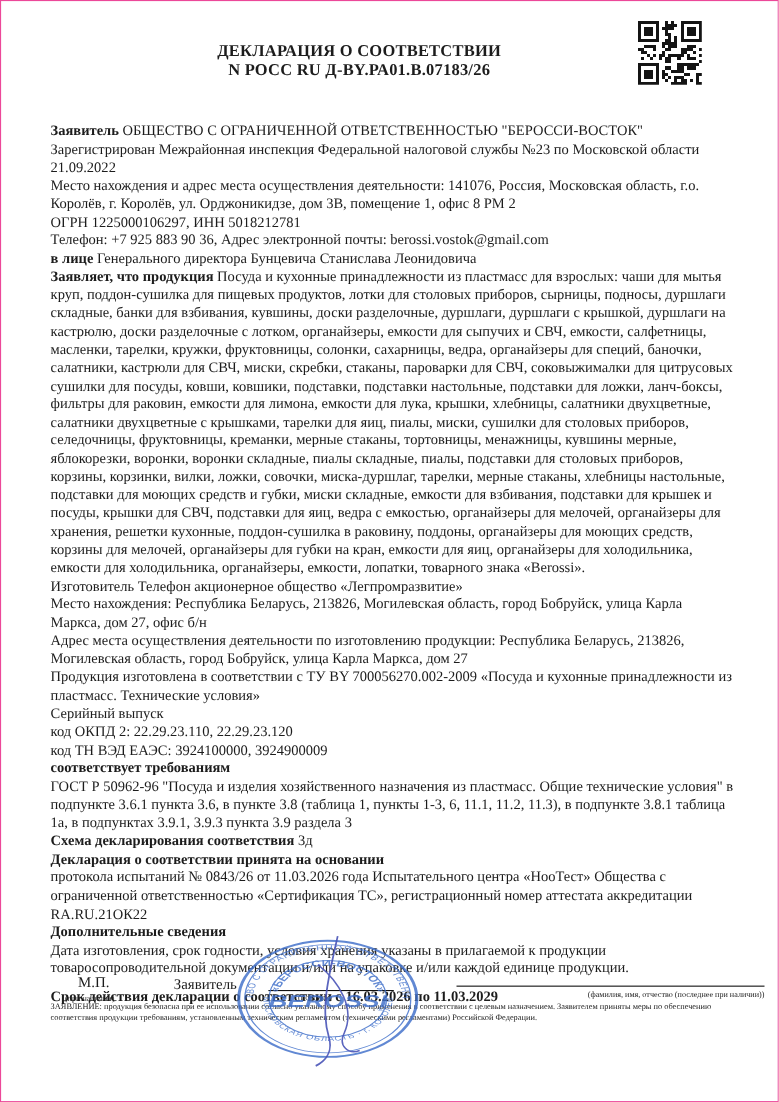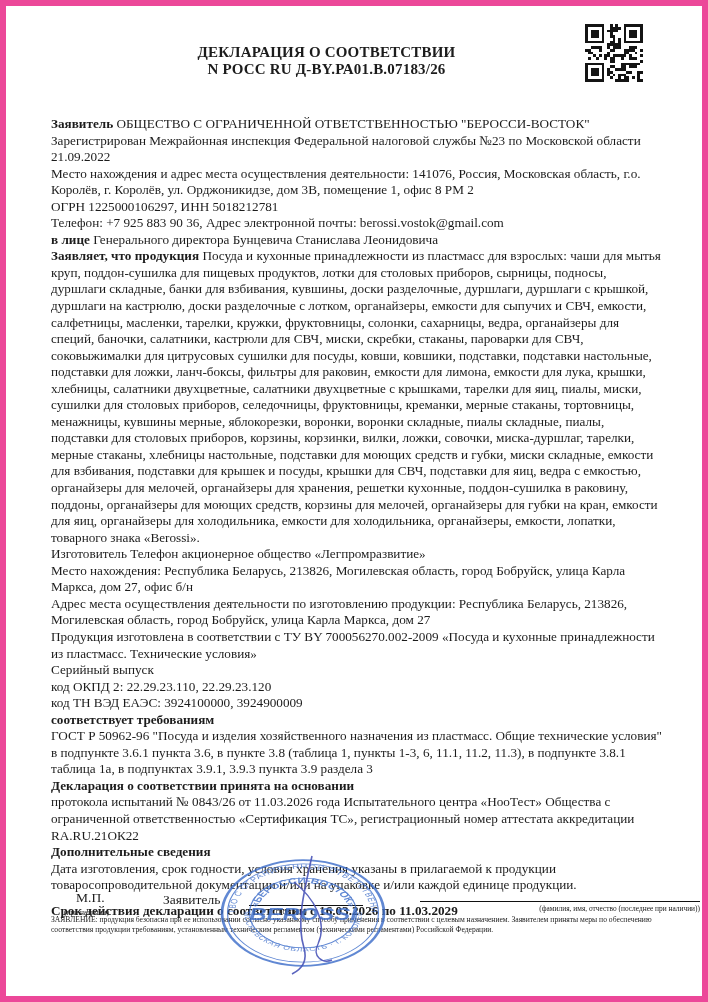--- a/index.html
+++ b/index.html
@@ -1,20 +1,20 @@
 <!DOCTYPE html>
 <html lang="ru"><head>
 <meta charset="utf-8">
 <style>
   html,body{margin:0;padding:0;background:#e9e9e9;}
   .page{
     position:relative;
     width:708px;height:1002px;
     background:#ffffff;
-    border:6px solid #ec4899;
+    border:1px solid #ec4899;
     box-sizing:border-box;
     font-family:"Liberation Serif","DejaVu Serif",serif;
     color:#1c1c1c;
     overflow:hidden;
   }
   .content{
     position:absolute;
     left:45px;right:40px;top:38px;
   }
   .title{
@@ -82,20 +82,21 @@
       <p><b>Заявляет, что продукция </b><span>Посуда и кухонные принадлежности из пластмасс для взрослых: чаши для мытья круп, поддон-сушилка для пищевых продуктов, лотки для столовых приборов, сырницы, подносы, дуршлаги складные, банки для взбивания, кувшины, доски разделочные, дуршлаги, дуршлаги с крышкой, дуршлаги на кастрюлю, доски разделочные с лотком, органайзеры, емкости для сыпучих и СВЧ, емкости, салфетницы, масленки, тарелки, кружки, фруктовницы, солонки, сахарницы, ведра, органайзеры для специй, баночки, салатники, кастрюли для СВЧ, миски, скребки, стаканы, пароварки для СВЧ, соковыжималки для цитрусовых сушилки для посуды, ковши, ковшики, подставки, подставки настольные, подставки для ложки, ланч-боксы, фильтры для раковин, емкости для лимона, емкости для лука, крышки, хлебницы, салатники двухцветные, салатники двухцветные с крышками, тарелки для яиц, пиалы, миски, сушилки для столовых приборов, селедочницы, фруктовницы, креманки, мерные стаканы, тортовницы, менажницы, кувшины мерные, яблокорезки, воронки, воронки складные, пиалы складные, пиалы, подставки для столовых приборов, корзины, корзинки, вилки, ложки, совочки, миска-дуршлаг, тарелки, мерные стаканы, хлебницы настольные, подставки для моющих средств и губки, миски складные, емкости для взбивания, подставки для крышек и посуды, крышки для СВЧ, подставки для яиц, ведра с емкостью, органайзеры для мелочей, органайзеры для хранения, решетки кухонные, поддон-сушилка в раковину, поддоны, органайзеры для моющих средств, корзины для мелочей, органайзеры для губки на кран, емкости для яиц, органайзеры для холодильника, емкости для холодильника, органайзеры, емкости, лопатки, товарного знака «Berossi».</span></p>
       <p><span>Изготовитель Телефон акционерное общество «Легпромразвитие»</span></p>
       <p><span>Место нахождения: Республика Беларусь, 213826, Могилевская область, город Бобруйск, улица Карла Маркса, дом 27, офис б/н</span></p>
       <p><span>Адрес места осуществления деятельности по изготовлению продукции: Республика Беларусь, 213826, Могилевская область, город Бобруйск, улица Карла Маркса, дом 27</span></p>
       <p><span>Продукция изготовлена в соответствии с ТУ BY 700056270.002-2009 «Посуда и кухонные принадлежности из пластмасс. Технические условия»</span></p>
       <p><span>Серийный выпуск</span></p>
       <p><span>код ОКПД 2: 22.29.23.110, 22.29.23.120</span></p>
       <p><span>код ТН ВЭД ЕАЭС: 3924100000, 3924900009</span></p>
       <p><b>соответствует требованиям</b></p>
       <p><span>ГОСТ Р 50962-96 "Посуда и изделия хозяйственного назначения из пластмасс. Общие технические условия" в подпункте 3.6.1 пункта 3.6, в пункте 3.8 (таблица 1, пункты 1-3, 6, 11.1, 11.2, 11.3), в подпункте 3.8.1 таблица 1а, в подпунктах 3.9.1, 3.9.3 пункта 3.9 раздела 3</span></p>
+      <p><b>Схема декларирования соответствия </b><span>3д</span></p>
       <p><b>Декларация о соответствии принята на основании</b></p>
       <p><span>протокола испытаний № 0843/26 от 11.03.2026 года Испытательного центра «НооТест» Общества с ограниченной ответственностью «Сертификация ТС», регистрационный номер аттестата аккредитации RA.RU.21ОК22</span></p>
       <p><b>Дополнительные сведения</b></p>
       <p><span>Дата изготовления, срок годности, условия хранения указаны в прилагаемой к продукции товаросопроводительной документации и/или на упаковке и/или каждой единице продукции.</span></p>
       <p class="validity">Срок действия декларации о соответствии с 16.03.2026 по 11.03.2029</p>
     </div>
   </div>
 
   <svg class="qr" viewBox="0 0 21 21" shape-rendering="crispEdges">
       <rect x="9" y="0" width="1" height="1" fill="#141414"></rect>

